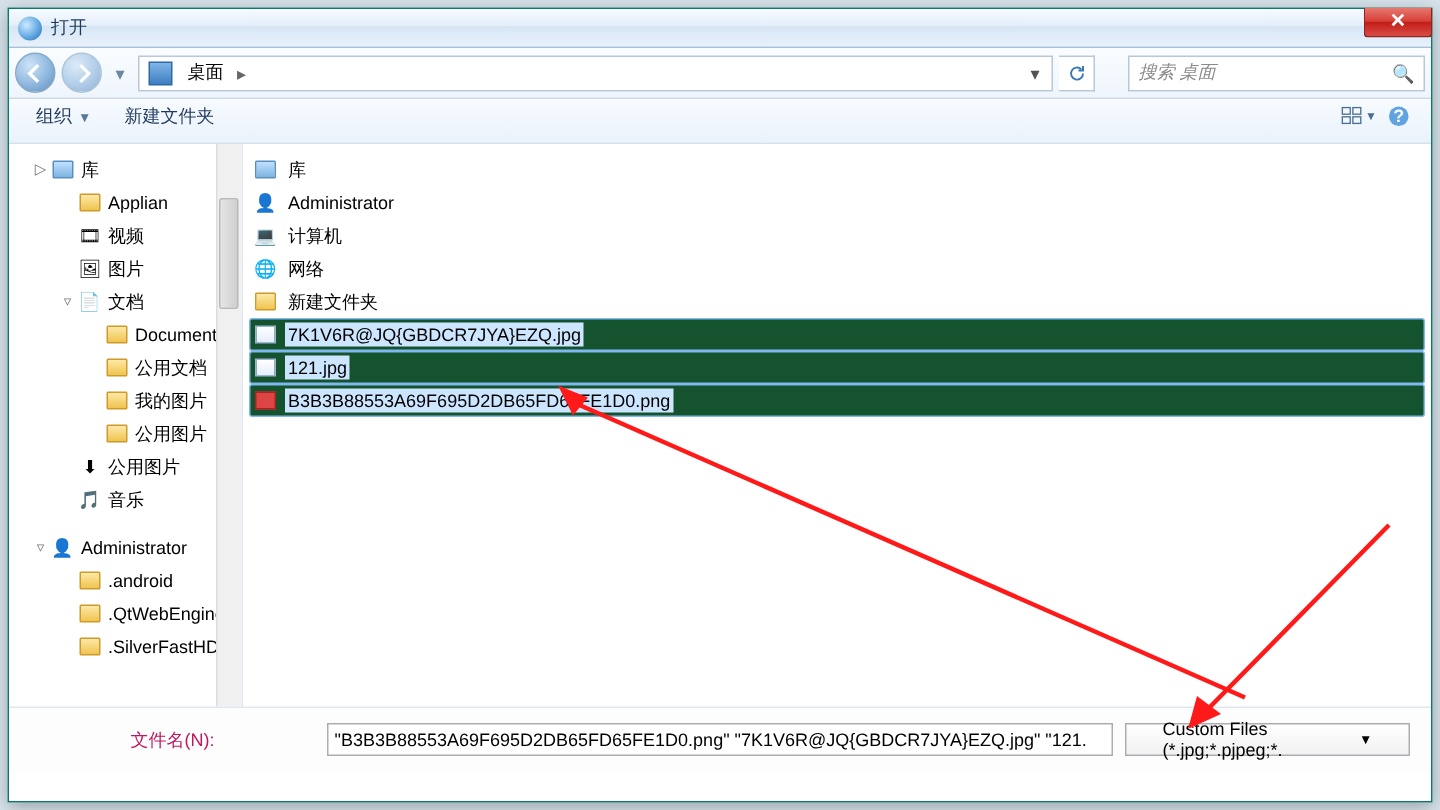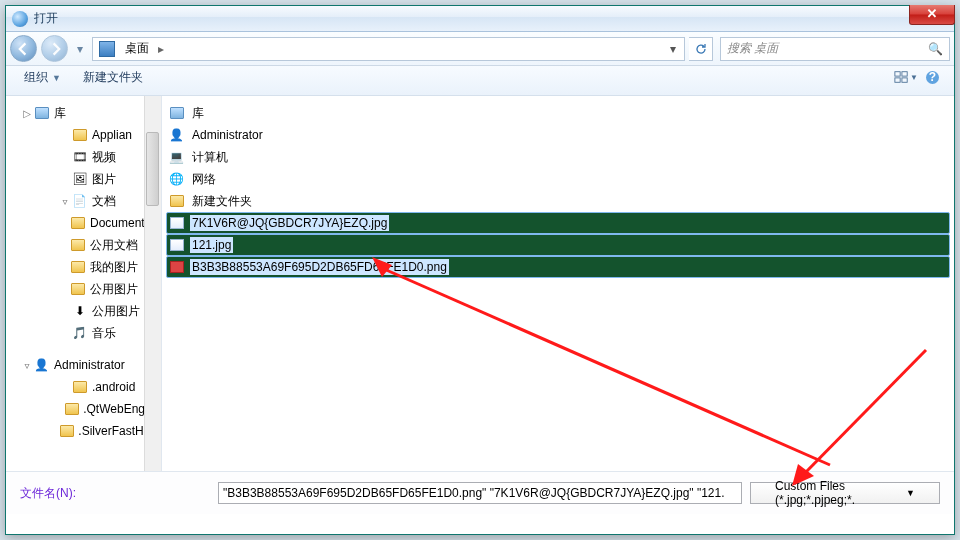--- a/index.html
+++ b/index.html
@@ -12,48 +12,48 @@
 .navbar{height:34px;background:linear-gradient(#fafdff,#eef5fc);border-bottom:1px solid #cdd9e6;display:flex;align-items:center;padding:0 4px;gap:4px}
 .navbtn{width:27px;height:27px;border-radius:50%;background:radial-gradient(circle at 35% 30%,#cfe3f7,#8fb8de 55%,#5d8bba);border:1px solid #88a9c9;display:flex;align-items:center;justify-content:center;color:#fff;cursor:pointer}
 .navbtn svg{width:14px;height:14px}
 .chev{width:16px;height:27px;display:flex;align-items:center;justify-content:center;color:#6a87a4;cursor:pointer}
 .addr{flex:1;height:24px;border:1px solid #b7c8da;background:#fff;display:flex;align-items:center;padding:0 2px}
 .addr .drv{width:16px;height:16px;margin:0 4px;background:linear-gradient(#7fb4e8,#3d7fc1);border:1px solid #2f6aa3}
 .addr .crumb{padding:0 6px;height:22px;display:flex;align-items:center;cursor:pointer}
 .addr .crumbsep{color:#666;padding:0 3px}
 .addr .drop{margin-left:auto;width:18px;color:#555;text-align:center;cursor:pointer}
 .refresh{width:24px;height:24px;border:1px solid #b7c8da;border-left:none;background:#fff;display:flex;align-items:center;justify-content:center;color:#3b79b5;cursor:pointer}
-.search{width:230px;height:24px;border:1px solid #b7c8da;background:#fff;margin-left:3px;display:flex;align-items:center;padding:0 6px;color:#8a8a8a;font-style:italic}
+.search{width:198px;height:24px;border:1px solid #b7c8da;background:#fff;margin-left:18px;display:flex;align-items:center;padding:0 6px;color:#8a8a8a;font-style:italic}
 .search .sico{margin-left:auto;color:#4a7fb0;font-style:normal}
 .toolbar{height:30px;background:linear-gradient(#f7fbff,#eaf2fb);border-bottom:1px solid #d5e0ec;display:flex;align-items:flex-start;padding:0 10px;gap:6px}
 .tbtn{padding:3px 8px;display:flex;align-items:center;gap:4px;cursor:pointer;border-radius:2px;color:#1e395b}
 .tbtn .dd{font-size:9px;color:#56789a}
 .toolbar .r{margin-left:auto;display:flex;gap:2px;align-items:center}
 .ricon{width:24px;height:22px;display:flex;align-items:center;justify-content:center;color:#4a6f95;cursor:pointer;border-radius:2px}
 .body{display:flex;height:375px}
 .tree{width:156px;border-right:1px solid #e0e7ef;overflow:hidden;position:relative;padding-top:6px}
 .tree .sb{position:absolute;right:0;top:0;width:17px;height:100%;background:#f0f0f0;border-left:1px solid #dcdcdc}
 .tree .thumb{position:absolute;right:2px;top:36px;width:13px;height:74px;background:linear-gradient(90deg,#e6e6e6,#cfcfcf);border:1px solid #b9b9b9;border-radius:2px}
 .tn{display:flex;align-items:center;height:22px;cursor:pointer;white-space:nowrap}
 .tn .exp{width:14px;text-align:center;color:#777;font-size:10px}
 .tn .ico{width:16px;height:16px;margin-right:4px;display:flex;align-items:center;justify-content:center}
 .folder{background:linear-gradient(#fce9a8,#f0c44e);border:1px solid #ce9a2b;border-radius:1px}
 .lib{background:linear-gradient(#bfe0ff,#7fb4e0);border:1px solid #5a8fc0;border-radius:1px}
-.ind-1{padding-left:14px}.ind-2{padding-left:52px}.ind-3{padding-left:50px}
+.ind-1{padding-left:14px}.ind-2{padding-left:32px}.ind-3{padding-left:50px}
 .files{flex:1;padding:6px 4px;overflow:hidden}
 .fi{display:flex;align-items:center;height:22px;padding:0 3px;cursor:pointer;gap:5px}
 .fi .fico{width:16px;height:16px;display:flex;align-items:center;justify-content:center}
 .fi.sel{background:#14532d;border:1px solid #7fb8ee;border-radius:2px;padding:0 2px;height:22px}
 .fi.sel .lbl{background:#cde6ff}
 .fi .lbl{padding:1px 2px}
 .fimg{background:linear-gradient(#fff,#e5eefc);border:1px solid #9ab6d3}
 .fpng{background:#d44;border:1px solid #a22}
 .bottom{border-top:1px solid #e0e7ef;padding:10px 14px;display:flex;flex-direction:column;gap:10px;background:#fdfdfe}
 .row{display:flex;align-items:center;gap:8px}
-.lblf{width:190px;text-align:left;color:#6d28d9}
+.lblf{width:190px;text-align:center;color:#be185d}
 .fname{flex:1;height:22px;border:1px solid #abadb3;padding:0 4px;font-size:12px;background:#fff}
 .filter{width:190px;height:22px;border:1px solid #abadb3;background:linear-gradient(#fff,#f1f1f1);padding:0 24px;display:flex;align-items:center;cursor:pointer}
 .filter .dd{margin-left:auto;font-size:9px}
 .btns{display:flex;gap:8px;margin-left:auto}
 .btn{width:86px;height:24px;border:1px solid #a9b8c8;background:linear-gradient(#fdfdfe,#eef2f6);cursor:pointer;border-radius:2px}
 .btn.primary{border:1px solid #3c7fb1;box-shadow:0 0 0 1px #a3d1f5 inset}
 .arrow{position:absolute;pointer-events:none}
 .arrow line{stroke:#ff1a1a;stroke-width:3}
 .arrow polygon{fill:#ff1a1a}
 </style>

